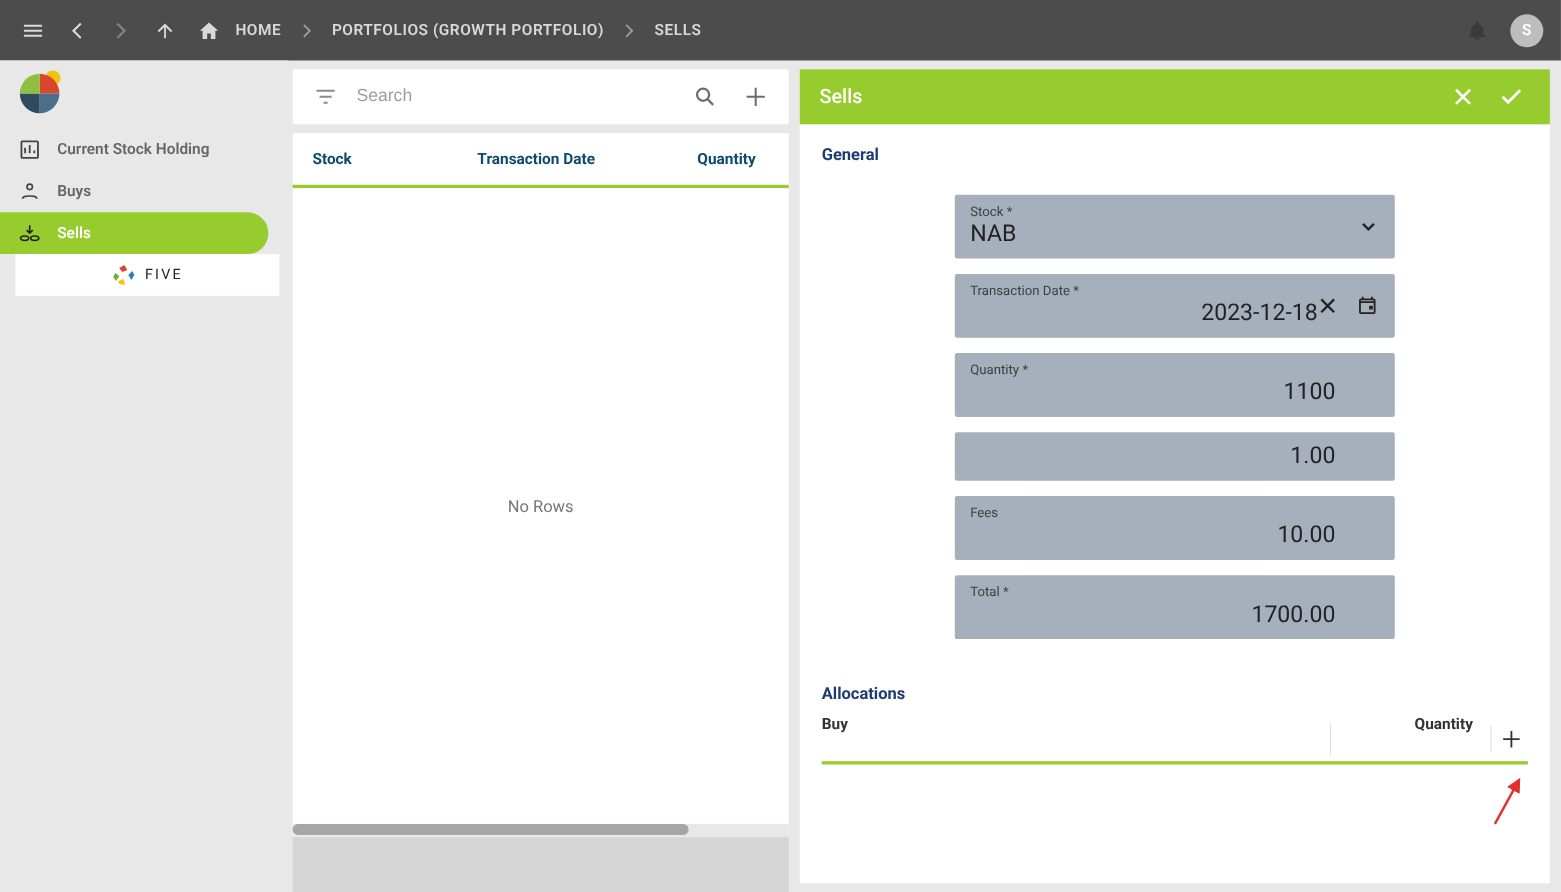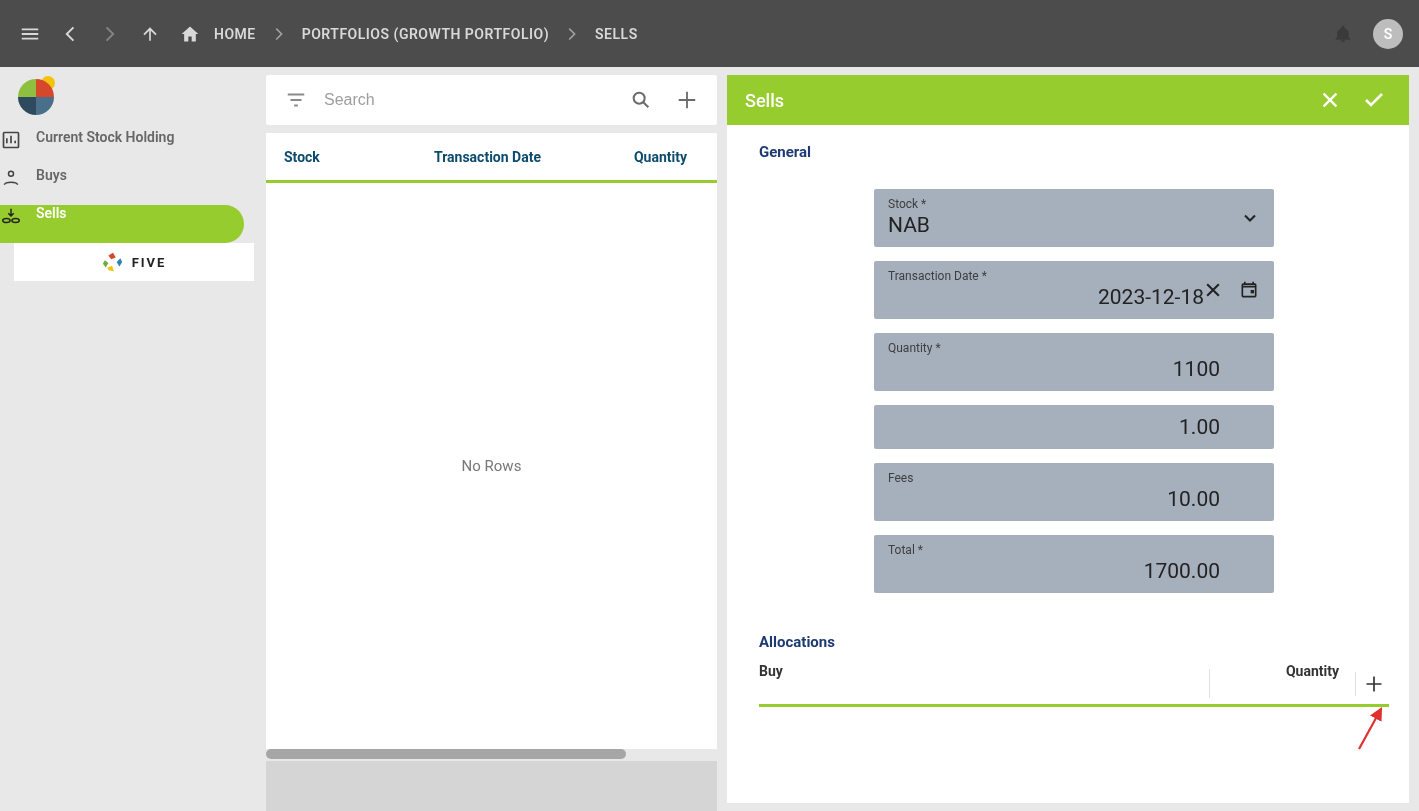--- a/index.html
+++ b/index.html
@@ -1,42 +1,42 @@
 <!DOCTYPE html>
 <html><head>
 <meta charset="utf-8">
 <style>
   * { box-sizing: border-box; margin: 0; padding: 0; }
   html, body { height: 100%; width: 100%; font-family: -apple-system, BlinkMacSystemFont, "Segoe UI", Roboto, Arial, sans-serif; overflow: hidden; }
   body { background: #e8e8e8; display: flex; flex-direction: column; }
 
   
-  .appbar { height: 67px; background: #4c4c4c; display: flex; align-items: center; padding: 6px 10px; color: #d9d9d9; }
+  .appbar { height: 55px; background: #4c4c4c; display: flex; align-items: center; padding: 6px 10px; color: #d9d9d9; }
   .appbar .icon-btn { width: 40px; height: 40px; display:flex; align-items:center; justify-content:center; cursor:pointer; }
   .appbar .icon-btn.disabled { opacity: 0.4; cursor: default; }
   .breadcrumb { display:flex; align-items:center; gap: 4px; margin-left: 10px; font-weight:600; font-size:14px; letter-spacing:0.5px; }
   .breadcrumb .crumb { padding: 0 10px; cursor:pointer; white-space:nowrap; }
   .breadcrumb .sep { opacity:0.6; }
   .appbar .spacer { flex:1; }
   .avatar { width:30px; height:30px; border-radius:50%; background:#bdbdbd; color:#fff; display:flex; align-items:center; justify-content:center; font-weight:600; font-size:14px; margin-left:10px; margin-right:6px; }
 
   
   .main { flex:1; display:flex; min-height:0; }
 
   
   .sidebar { width: 262px; background:#e8e8e8; display:flex; flex-direction:column; border-right: none; }
   .brand { height: 60px; display:flex; align-items:center; padding-left: 14px; }
   .brand-logo { width:44px; height:44px; position:relative; }
   .nav { padding-top: 2px; }
-  .nav-item { display:flex; align-items:flex-start; height:38px; gap:14px; font-size:14px; font-weight:600; color:#666; cursor:pointer; border-top-right-radius:20px; border-bottom-right-radius:20px; margin-right:18px; }
+  .nav-item { display:flex; align-items:center; height:38px; padding-left:16px; gap:14px; font-size:14px; font-weight:600; color:#666; cursor:pointer; border-top-right-radius:20px; border-bottom-right-radius:20px; margin-right:18px; }
   .nav-item.active { background:#97cc2e; color:#fff; }
   .nav-item .nav-icon { width:22px; height:22px; display:flex; align-items:center; justify-content:center; }
 
   .footer-brand { margin-top:auto; height:38px; background:#fff; display:flex; align-items:center; justify-content:center; gap:8px; margin: 0 8px 8px 14px; }
-  .footer-brand span { font-weight:700; letter-spacing:2px; font-size:13px; color:#222; }
+  .footer-brand span { font-weight:400; letter-spacing:2px; font-size:13px; color:#222; }
 
   
   .center { flex:1; display:flex; flex-direction:column; min-width:0; padding-right:0; }
   .searchbar { margin:8px 10px 8px 4px; background:#fff; height:50px; display:flex; align-items:center; padding:0 12px; gap:10px; border-radius:2px; }
   .searchbar input { flex:1; border:none; outline:none; font-size:16px; color:#333; }
   .searchbar input::placeholder { color:#9e9e9e; }
   .searchbar .ibtn { width:36px; height:36px; display:flex; align-items:center; justify-content:center; cursor:pointer; color:#6b6b6b; }
 
   .table-card { margin:0 10px 0 4px; background:#fff; flex:1; display:flex; flex-direction:column; min-height:0; }
   .thead { display:flex; height:50px; align-items:center; border-bottom:3px solid #97cc2e; }
@@ -48,21 +48,21 @@
   .tbody { flex:1; display:flex; align-items:center; justify-content:center; color:#777; font-size:15px; }
   .hscroll { height:12px; background:#e8e8e8; position:relative; margin:0 0 0 0; }
   .hscroll .thumb { position:absolute; left:0; top:0; height:10px; width:360px; background:#a6a6a6; border-radius:5px; }
   .below-scroll { height:50px; background:#d5d5d5; margin:0 10px 0 4px; }
 
   
   .right { width:682px; display:flex; flex-direction:column; background:#fff; margin:8px 10px 8px 0; min-height:0; position:relative; }
   .right-header { height:50px; background:#97cc2e; color:#fff; display:flex; align-items:center; padding:0 18px; gap:10px; }
   .right-header .title { font-size:18px; font-weight:500; flex:1; }
   .right-header .hbtn { width:34px; height:34px; display:flex; align-items:center; justify-content:center; cursor:pointer; }
-  .right-body { flex:1; overflow-y:auto; padding:18px 20px 40px 32px; }
+  .right-body { flex:1; overflow-y:auto; padding:18px 20px 40px 20px; }
   .right-body::-webkit-scrollbar { width:10px; }
   .right-body::-webkit-scrollbar-thumb { background:#c4c4c4; border-radius:5px; }
   .section-title { color:#1e3a72; font-weight:700; font-size:15px; margin-bottom:28px; }
   .section-title.mt { margin-top:40px; margin-bottom: 12px; }
 
   .field { width:400px; margin:0 auto 14px auto; background:#a6b0bd; border-radius:2px; padding:8px 14px 10px 14px; position:relative; }
   .field .label { font-size:12px; color:#3e3e3e; }
   .field .value { font-size:21px; color:#222; margin-top:2px; }
   .field.right-align .value { text-align:right; padding-right: 56px; }
   .field .trail { position:absolute; right:12px; top:50%; transform:translateY(-50%); display:flex; gap:10px; align-items:center; }

